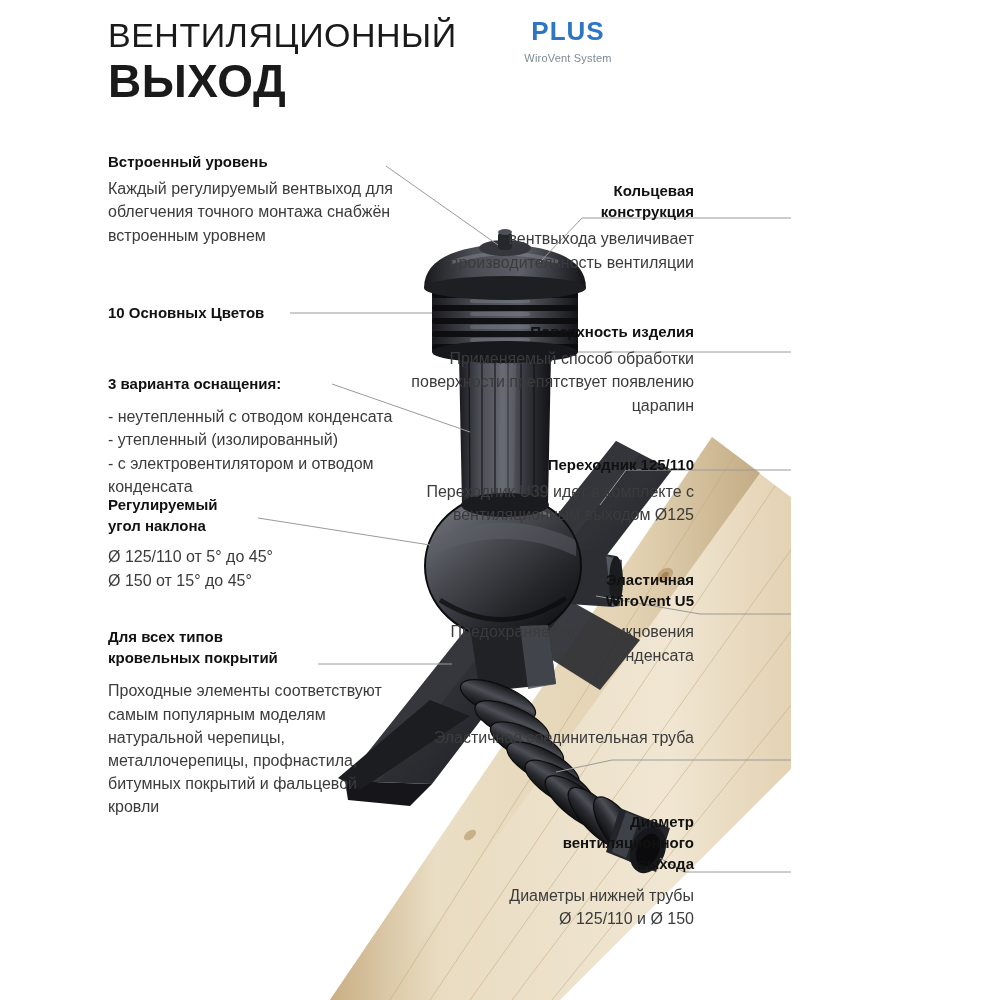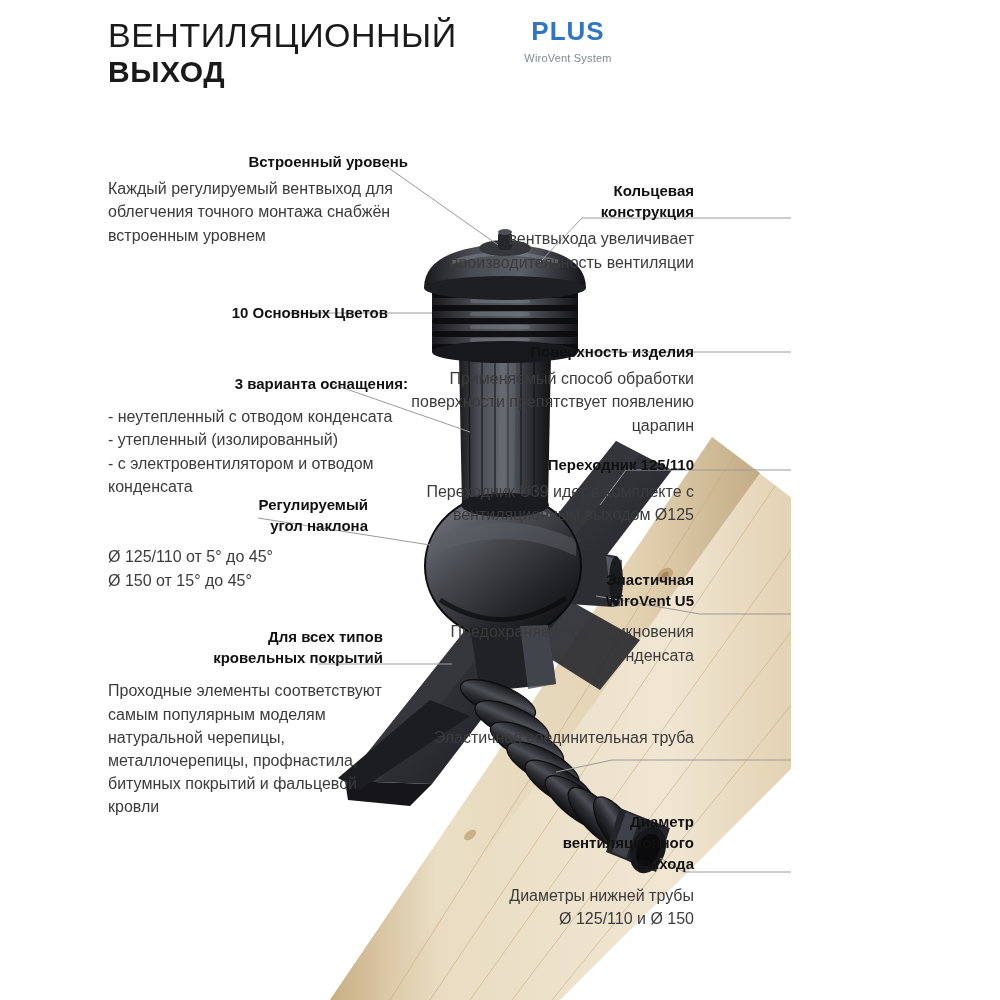--- a/index.html
+++ b/index.html
@@ -28,21 +28,21 @@
   }
   .title-line1 {
     font-size: 34px;
     font-weight: 400;
     letter-spacing: 0.5px;
     color: #1a1a1a;
     line-height: 1.15;
     text-transform: uppercase;
   }
   .title-line2 {
-    font-size: 30px;
+    font-size: 46px;
     font-weight: 700;
     letter-spacing: 0.5px;
     color: #1a1a1a;
     line-height: 1.15;
     text-transform: uppercase;
   }
   .brand-block {
     position: absolute;
     right: 108px;
     top: 18px;
@@ -66,21 +66,20 @@
   
   .callout {
     position: absolute;
   }
   .callout h3 {
     margin: 0 0 6px 0;
     font-size: 15px;
     font-weight: 700;
     color: #111111;
     line-height: 1.28;
-    text-align: right;
   }
   .callout p {
     margin: 0;
     font-size: 16px;
     line-height: 1.45;
     color: #3b3b3b;
   }
   .callout.right {
     text-align: right;
   }
@@ -318,21 +317,21 @@
   <div class="callout right" style="right:97px; top:181px; width:260px;">
     <h3>Кольцевая</h3>
     <h3 style="margin-top:-4px;">конструкция</h3>
     <p>вентвыхода увеличивает производительность вентиляции</p>
   </div>
 
   <div class="callout left" style="left:108px; top:303px; width:280px;">
     <h3>10 Основных Цветов</h3>
   </div>
 
-  <div class="callout right" style="right:97px; top:342px; width:300px;">
+  <div class="callout right" style="right:97px; top:322px; width:300px;">
     <h3>Поверхность изделия</h3>
     <p>Применяемый способ обработки поверхности препятствует появлению царапин</p>
   </div>
 
   <div class="callout left" style="left:108px; top:374px; width:300px;">
     <h3>3 варианта оснащения:</h3>
     <p style="margin-top:12px;">- неутепленный с отводом конденсата</p>
     <p>- утепленный (изолированный)</p>
     <p>- с электровентилятором и отводом конденсата</p>
   </div>

